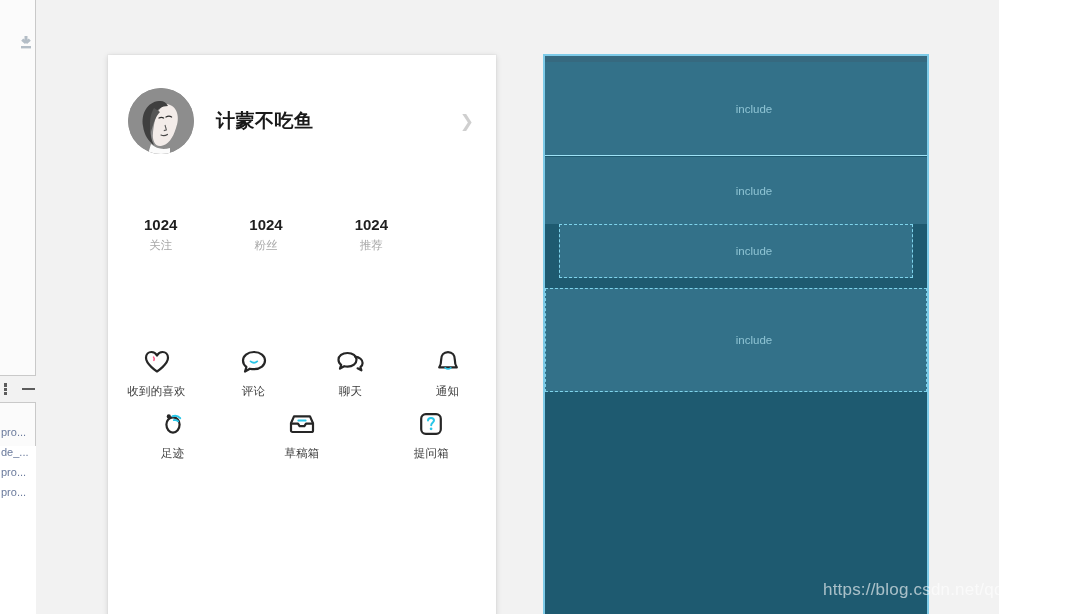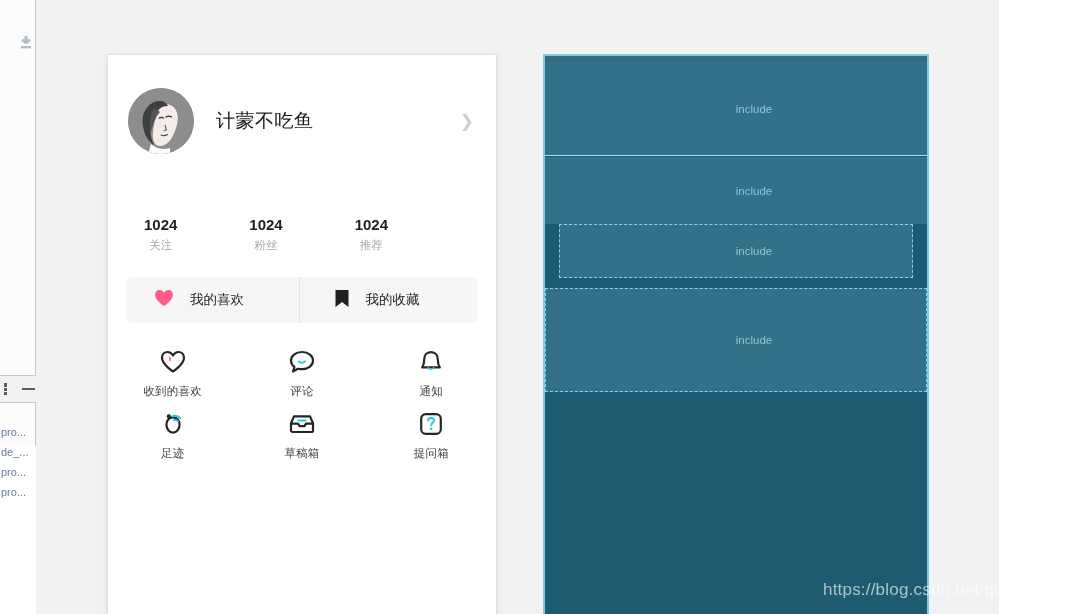--- a/index.html
+++ b/index.html
@@ -70,21 +70,21 @@
     position:absolute; left:0; top:30px; width:388px; height:72px;
     display:flex; align-items:center; padding:0 20px;
   }
   .avatar {
     width:66px; height:66px; border-radius:50%;
     background:#8d8d8d; overflow:hidden; flex:0 0 auto;
     position:relative;
   }
   .avatar svg { display:block; }
   .uname {
-    margin-left:22px; font-size:19px; font-weight:normal;
+    margin-left:22px; font-size:19px; font-weight:bold;
     color:#1a1a1a; letter-spacing:0.5px;
   }
   .chev {
     margin-left:auto; color:#cfcfcf; font-size:17px; line-height:1;
     padding-right:2px;
   }
 
   .stats {
     position:absolute; left:0; top:160px; width:316px;
     display:flex;
@@ -218,38 +218,20 @@
       <div class="stat">
         <div class="num">1024</div>
         <div class="lbl">粉丝</div>
       </div>
       <div class="stat">
         <div class="num">1024</div>
         <div class="lbl">推荐</div>
       </div>
     </div>
 
-    <div class="fav-bar">
-      <div class="fav-half">
-        <span>
-          <svg width="20" height="18" viewBox="0 0 20 18">
-            <path d="M10 17 C10 17 1 11.4 1 6 C1 2.9 3.2 1 5.6 1 C7.6 1 9.2 2.3 10 3.8 C10.8 2.3 12.4 1 14.4 1 C16.8 1 19 2.9 19 6 C19 11.4 10 17 10 17 Z" fill="#ff5c8a"></path>
-          </svg>
-        </span>
-        <span class="txt">我的喜欢</span>
-      </div>
-      <div class="fav-half">
-        <span>
-          <svg width="16" height="19" viewBox="0 0 16 19">
-            <path d="M1.5 1 h13 v17 l-6.5 -5 l-6.5 5 Z" fill="#1f1f1f"></path>
-          </svg>
-        </span>
-        <span class="txt">我的收藏</span>
-      </div>
-    </div>
 
     <div class="grid">
 
       <div class="grow">
         <div class="gcell">
           <div class="gicon">
             <svg width="26" height="24" viewBox="0 0 26 24">
               <path d="M13 21.5 C13 21.5 2 14.4 2 7.8 C2 4.2 4.6 2 7.4 2 C9.7 2 11.9 3.5 13 5.5 C14.1 3.5 16.3 2 18.6 2 C21.4 2 24 4.2 24 7.8 C24 14.4 13 21.5 13 21.5 Z" fill="none" stroke="#262626" stroke-width="2.2" stroke-linejoin="round"></path>
               <path d="M9.6 7.2 q1.2 1.4 0.3 3.2" stroke="#ff5c8a" stroke-width="1.6" fill="none" stroke-linecap="round"></path>
             </svg>
@@ -260,20 +242,29 @@
         <div class="gcell">
           <div class="gicon">
             <svg width="26" height="24" viewBox="0 0 26 24">
               <path d="M13 2 C19.6 2 24 5.9 24 10.6 C24 15.3 19.6 19.2 13 19.2 C11.5 19.2 10.1 19 8.9 18.7 L4 21.5 L5.4 17 C3.2 15.4 2 13.1 2 10.6 C2 5.9 6.4 2 13 2 Z" fill="none" stroke="#262626" stroke-width="2.2" stroke-linejoin="round"></path>
               <path d="M9.6 11.4 q3.4 2.6 6.6 0" stroke="#29c6e8" stroke-width="1.8" fill="none" stroke-linecap="round"></path>
             </svg>
           </div>
           <div class="glabel">评论</div>
         </div>
 
+        <div class="gcell">
+          <div class="gicon">
+            <svg width="30" height="24" viewBox="0 0 30 24">
+              <path d="M11.5 3 C16.8 3 20.5 6 20.5 9.8 C20.5 13.6 16.8 16.6 11.5 16.6 C10.3 16.6 9.2 16.5 8.2 16.2 L4 18.6 L5.2 14.9 C3.2 13.6 2.5 11.8 2.5 9.8 C2.5 6 6.2 3 11.5 3 Z" fill="none" stroke="#262626" stroke-width="2.2" stroke-linejoin="round"></path>
+              <path d="M19 6.6 C23.6 7.2 26.6 9.8 26.6 12.9 C26.6 14.5 25.8 16 24.4 17.1 L25.4 20.4 L21.6 18.3" fill="none" stroke="#262626" stroke-width="2.2" stroke-linejoin="round" stroke-linecap="round"></path>
+            </svg>
+          </div>
+          <div class="glabel">聊天</div>
+        </div>
 
         <div class="gcell">
           <div class="gicon">
             <svg width="24" height="24" viewBox="0 0 24 24">
               <path d="M12 2.2 C7.6 2.2 5.2 5.4 5.2 9.6 C5.2 14.6 3.2 17.4 3.2 17.4 L20.8 17.4 C20.8 17.4 18.8 14.6 18.8 9.6 C18.8 5.4 16.4 2.2 12 2.2 Z" fill="none" stroke="#262626" stroke-width="2.2" stroke-linejoin="round"></path>
               <path d="M9.2 17.9 q2.8 2.2 5.6 0" stroke="#29c6e8" stroke-width="1.7" fill="none" stroke-linecap="round"></path>
             </svg>
           </div>
           <div class="glabel">通知</div>
         </div>

